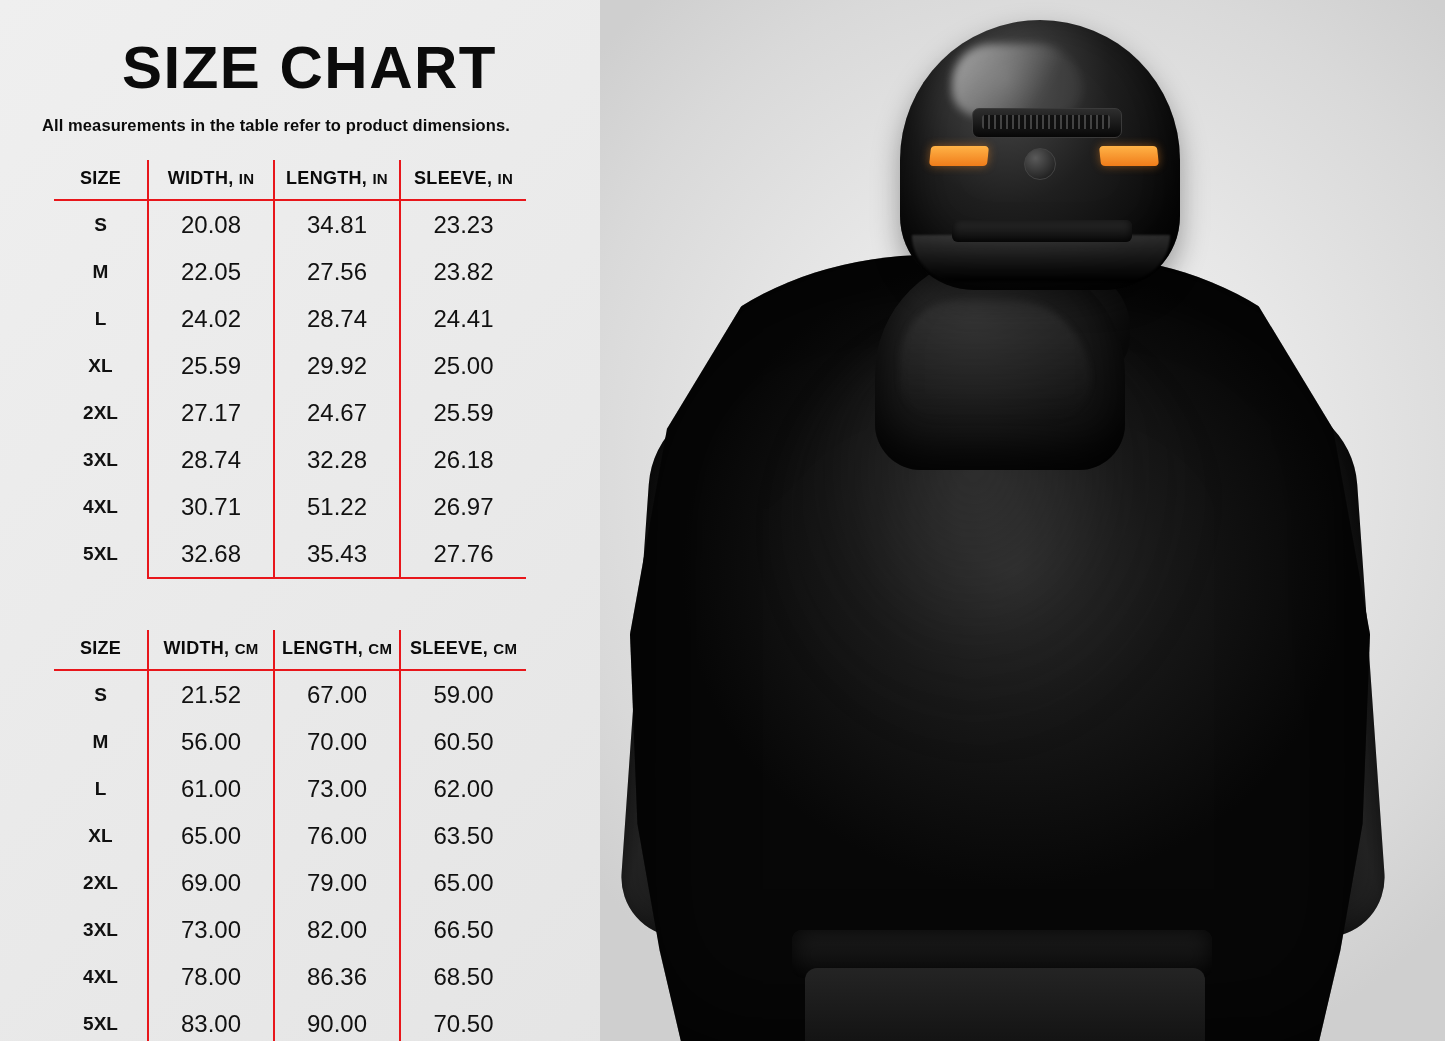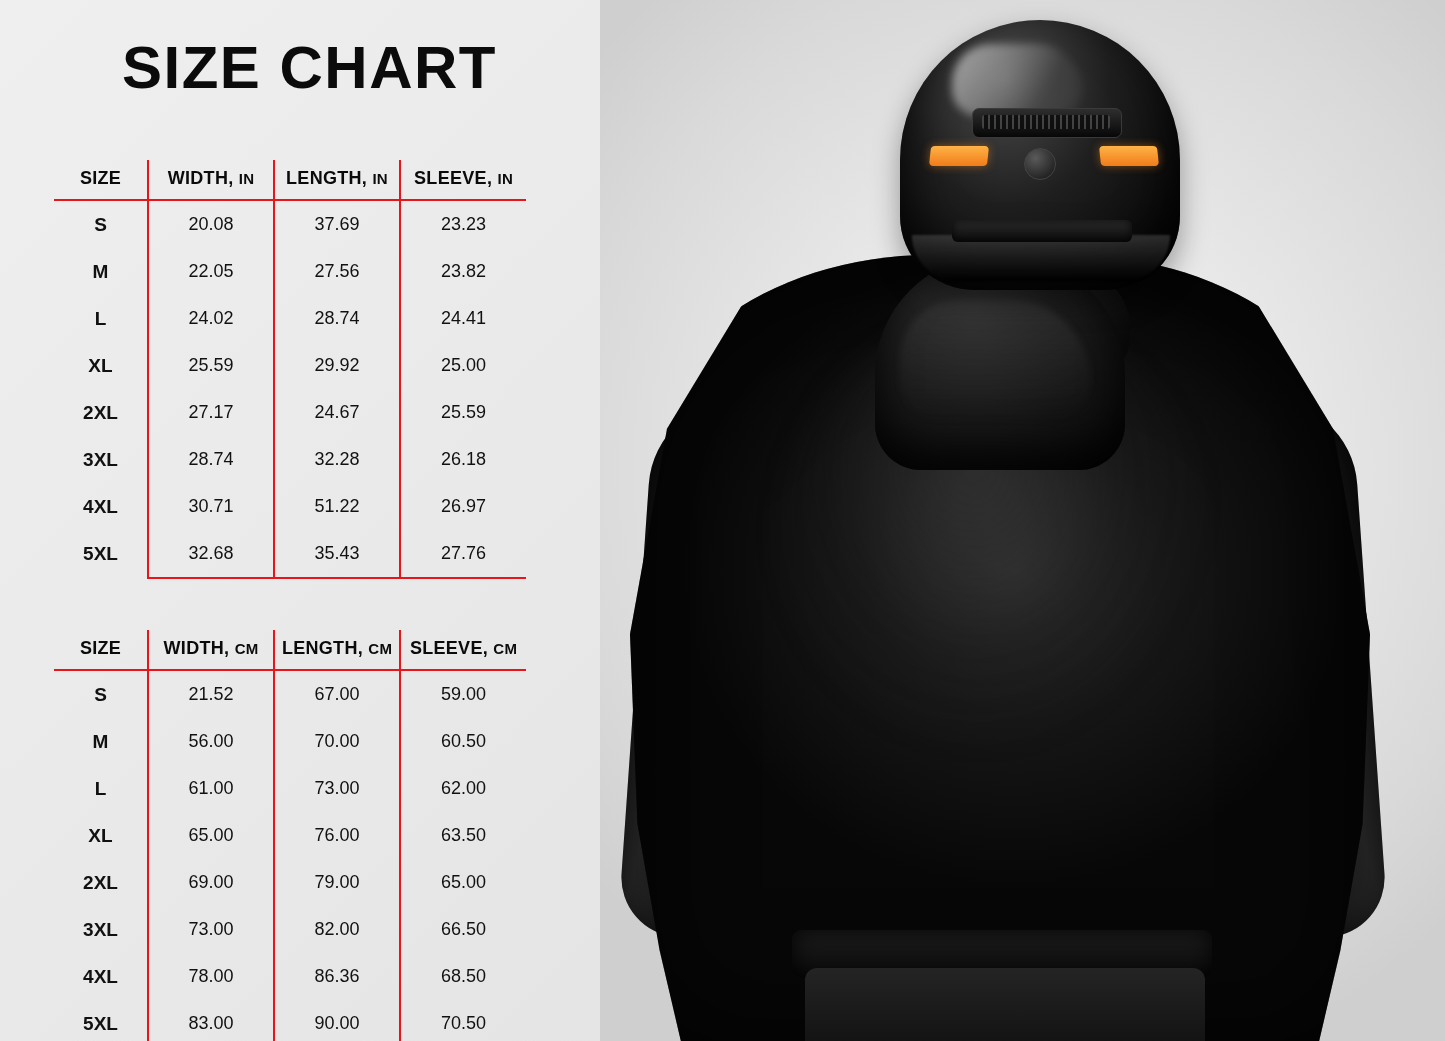--- a/index.html
+++ b/index.html
@@ -90,21 +90,21 @@
     text-align: center;
     color: #111111;
     padding: 6px 0;
     height: 35px;
   }
   .chart-table td.size-cell {
     font-size: 19px;
     font-weight: 700;
   }
   .chart-table td.val-cell {
-    font-size: 18px;
+    font-size: 24px;
     font-weight: 400;
   }
 
   
   .chart-table thead tr {
     border-bottom: 2.5px solid #e8161b;
   }
   .chart-table td.sep,
   .chart-table th.sep {
     border-left: 2.5px solid #e8161b;
@@ -330,20 +330,21 @@
     border-radius: 60px 60px 40px 40px;
   }
 </style>
 </head>
 <body>
 
 <div class="page">
 
   <div class="left-panel">
     <div class="title">SIZE CHART</div>
+    <div class="subtitle">All measurements in the table refer to product dimensions.</div>
 
     <table class="chart-table inches">
       <colgroup>
         <col class="c-size">
           <col class="c-width">
           <col class="c-length">
           <col class="c-sleeve">
       </colgroup>
       <thead>
         <tr>
@@ -361,21 +362,21 @@
           <th class="sep">
             <span>SLEEVE,</span>
             <span class="unit">IN</span>
           </th>
         </tr>
       </thead>
       <tbody>
         <tr>
           <td class="size-cell">S</td>
           <td class="val-cell sep">20.08</td>
-          <td class="val-cell sep">37.69</td>
+          <td class="val-cell sep">34.81</td>
           <td class="val-cell sep">23.23</td>
         </tr>
         <tr>
           <td class="size-cell">M</td>
           <td class="val-cell sep">22.05</td>
           <td class="val-cell sep">27.56</td>
           <td class="val-cell sep">23.82</td>
         </tr>
         <tr>
           <td class="size-cell">L</td>

